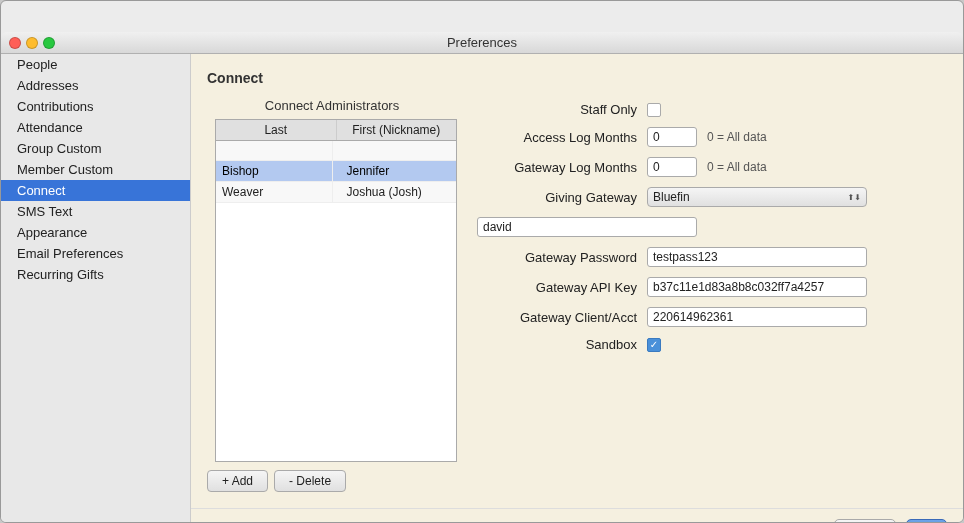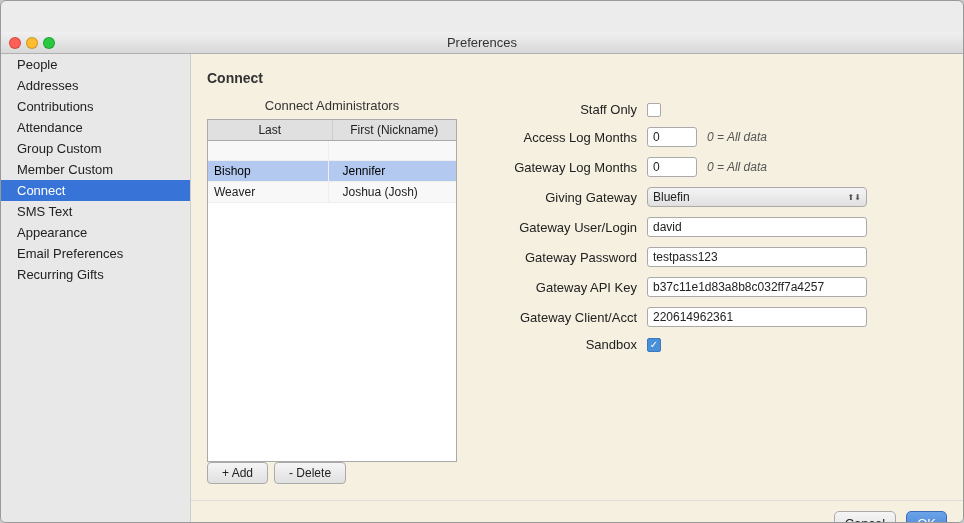--- a/index.html
+++ b/index.html
@@ -121,20 +121,21 @@
       font-size: 13px;
       color: #333;
       margin-bottom: 6px;
     }
 
     .admin-table {
       border: 1px solid #aaa;
       background: white;
       flex: 1;
       overflow: hidden;
+      margin-left: 8px;
     }
 
     .table-header {
       display: flex;
       background: #e0e0e0;
       border-bottom: 1px solid #aaa;
     }
 
     .th {
       flex: 1;
@@ -175,21 +176,21 @@
 
     .empty-row {
       display: flex;
       border-bottom: 1px solid #eee;
       height: 20px;
     }
 
     .table-buttons {
       display: flex;
       gap: 6px;
-      margin-top: 0;
+      margin-top: 8px;
       align-items: center;
     }
 
     .table-btn {
       background: linear-gradient(to bottom, #f5f5f5, #e0e0e0);
       border: 1px solid #aaa;
       border-radius: 4px;
       padding: 3px 14px;
       font-size: 12px;
       cursor: pointer;
@@ -232,21 +233,20 @@
       width: 50px;
     }
 
     .form-input.medium {
       width: 220px;
     }
 
     .form-note {
       font-size: 12px;
       color: #555;
-      font-style: italic;
     }
 
     .form-select {
       border: 1px solid #aaa;
       border-radius: 4px;
       padding: 2px 20px 2px 5px;
       font-size: 12px;
       background: linear-gradient(to bottom, #f5f5f5, #e0e0e0);
       color: #222;
       width: 220px;
@@ -408,21 +408,20 @@
               <span class="form-label">Giving Gateway</span>
               <div class="select-wrap">
                 <select class="form-select">
                   <option>Bluefin</option>
                   <option>Other</option>
                 </select>
               </div>
             </div>
 
             <div class="form-row">
-              <span class="form-label">Gateway User/Login</span>
               <input class="form-input medium" type="text" value="david" style="">
             </div>
 
             <div class="form-row">
               <span class="form-label">Gateway Password</span>
               <input class="form-input medium" type="text" value="testpass123" style="">
             </div>
 
             <div class="form-row">
               <span class="form-label">Gateway API Key</span>

